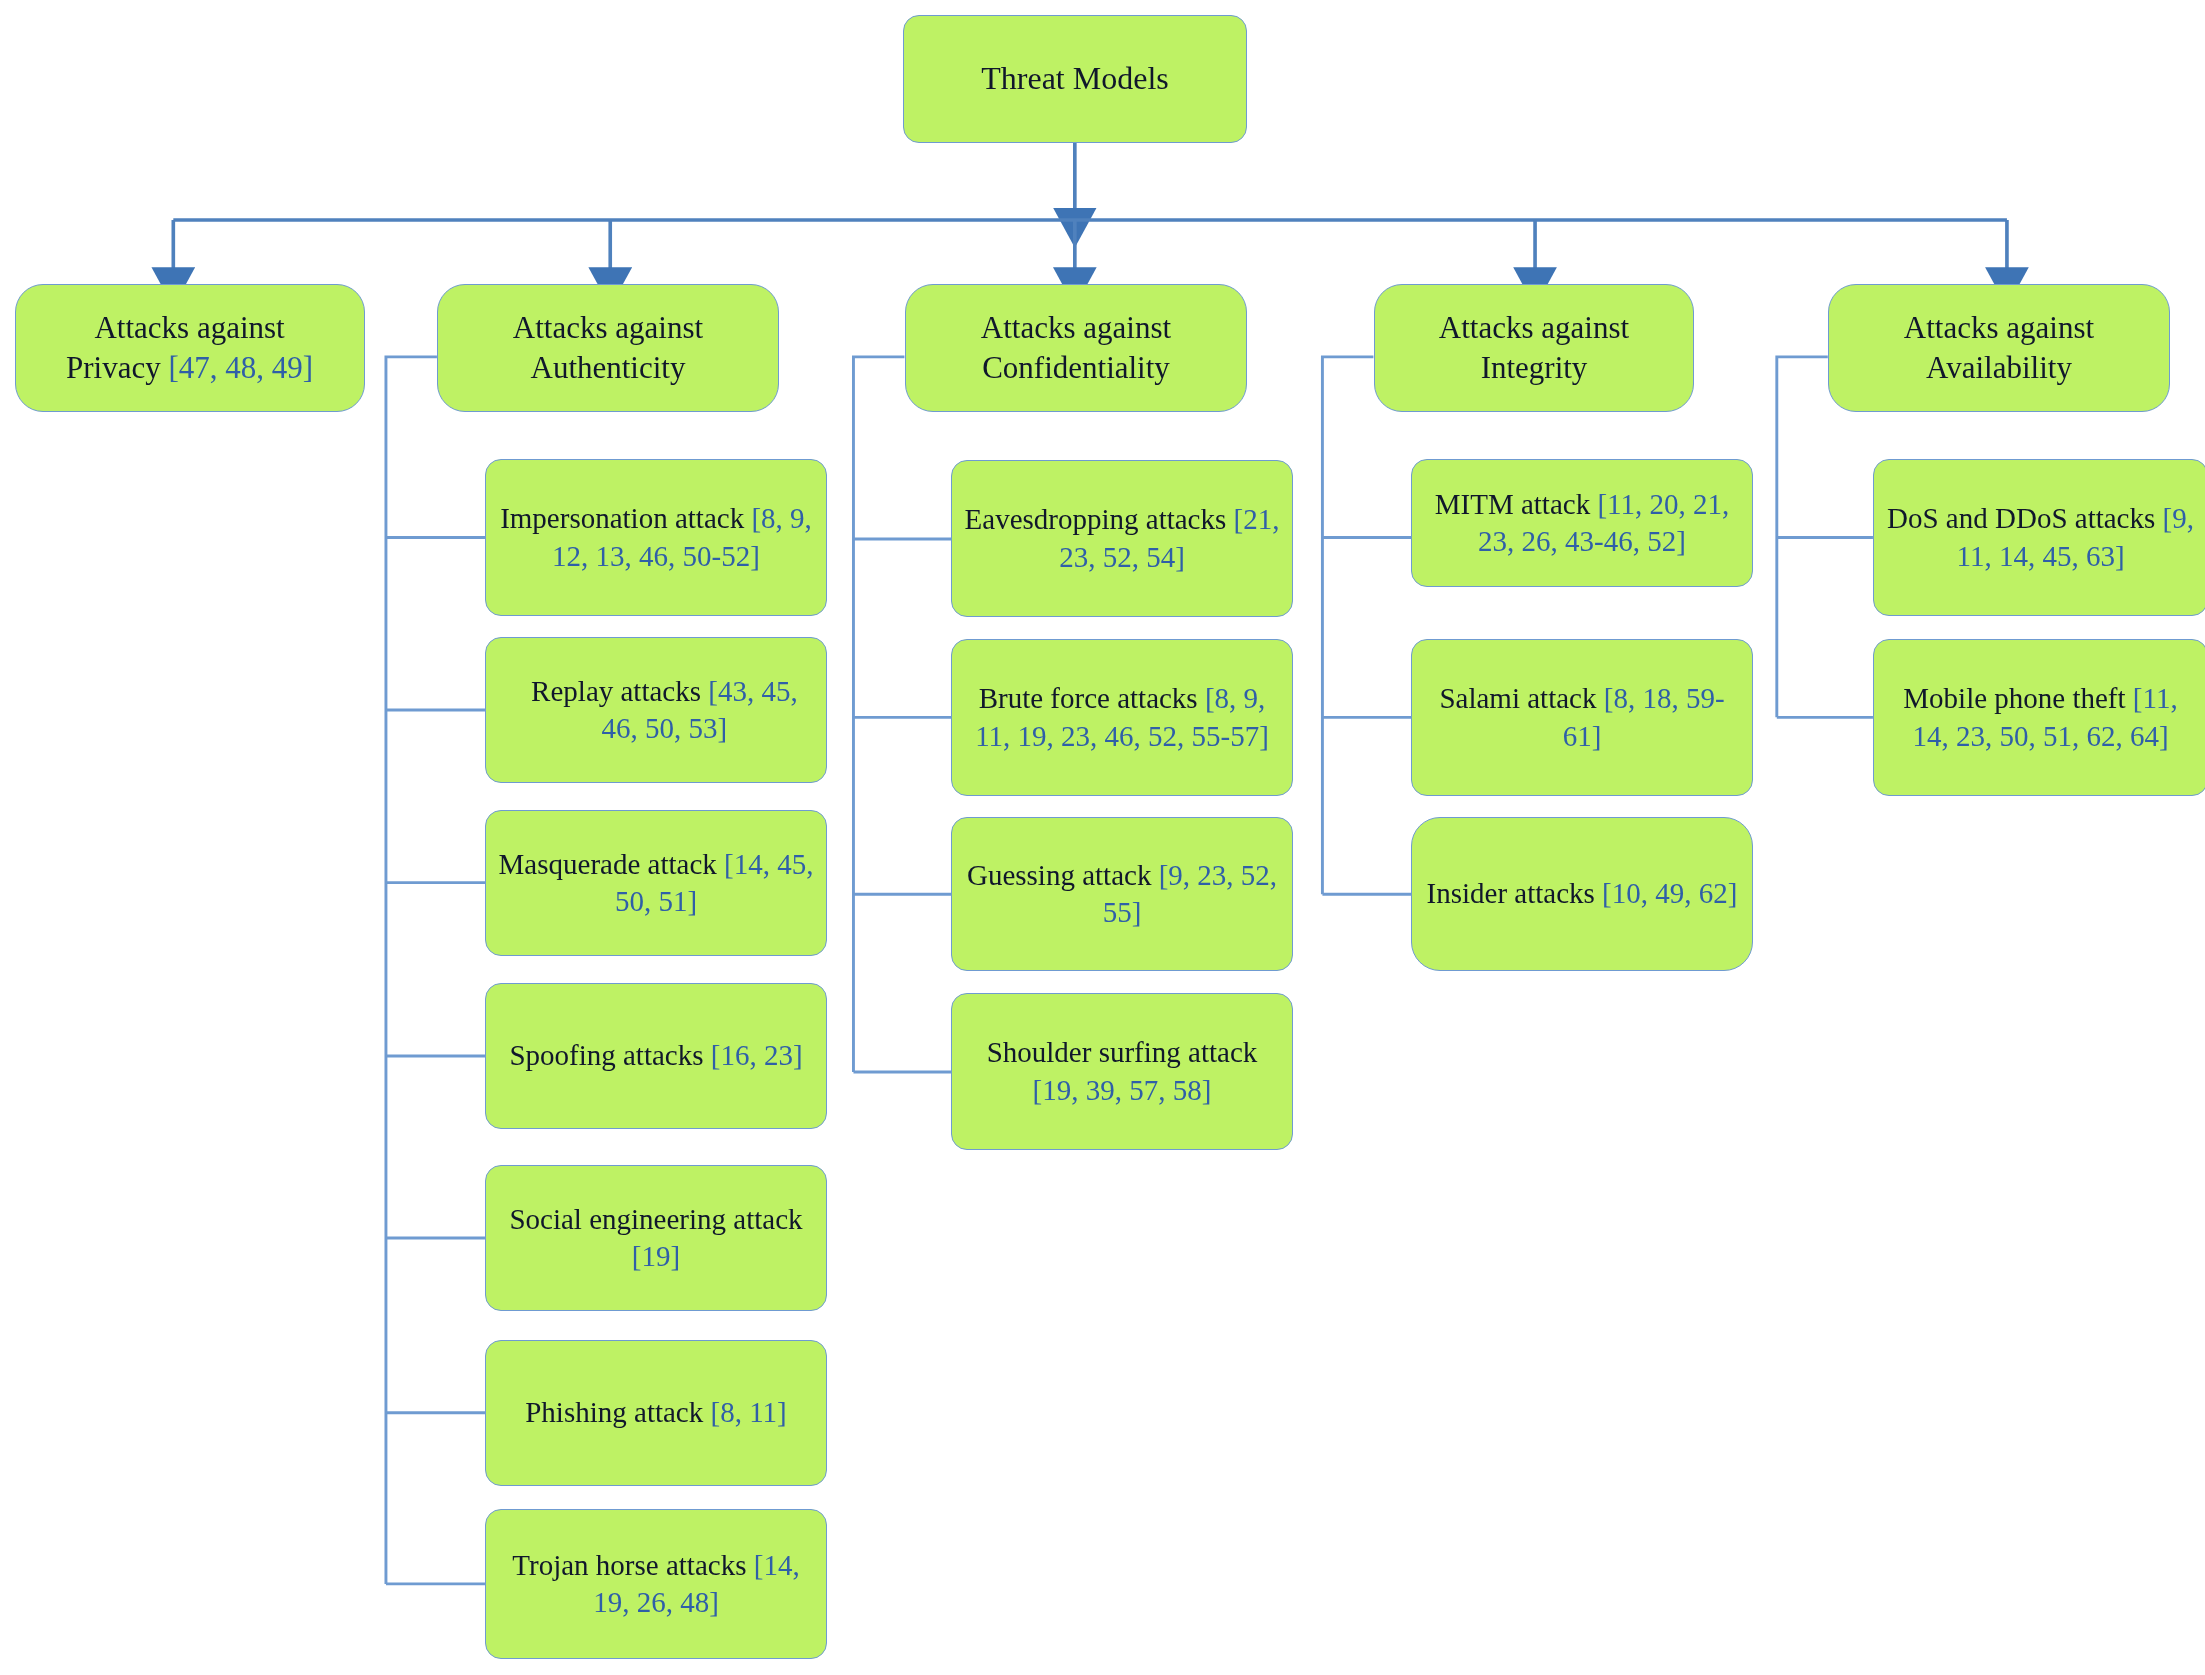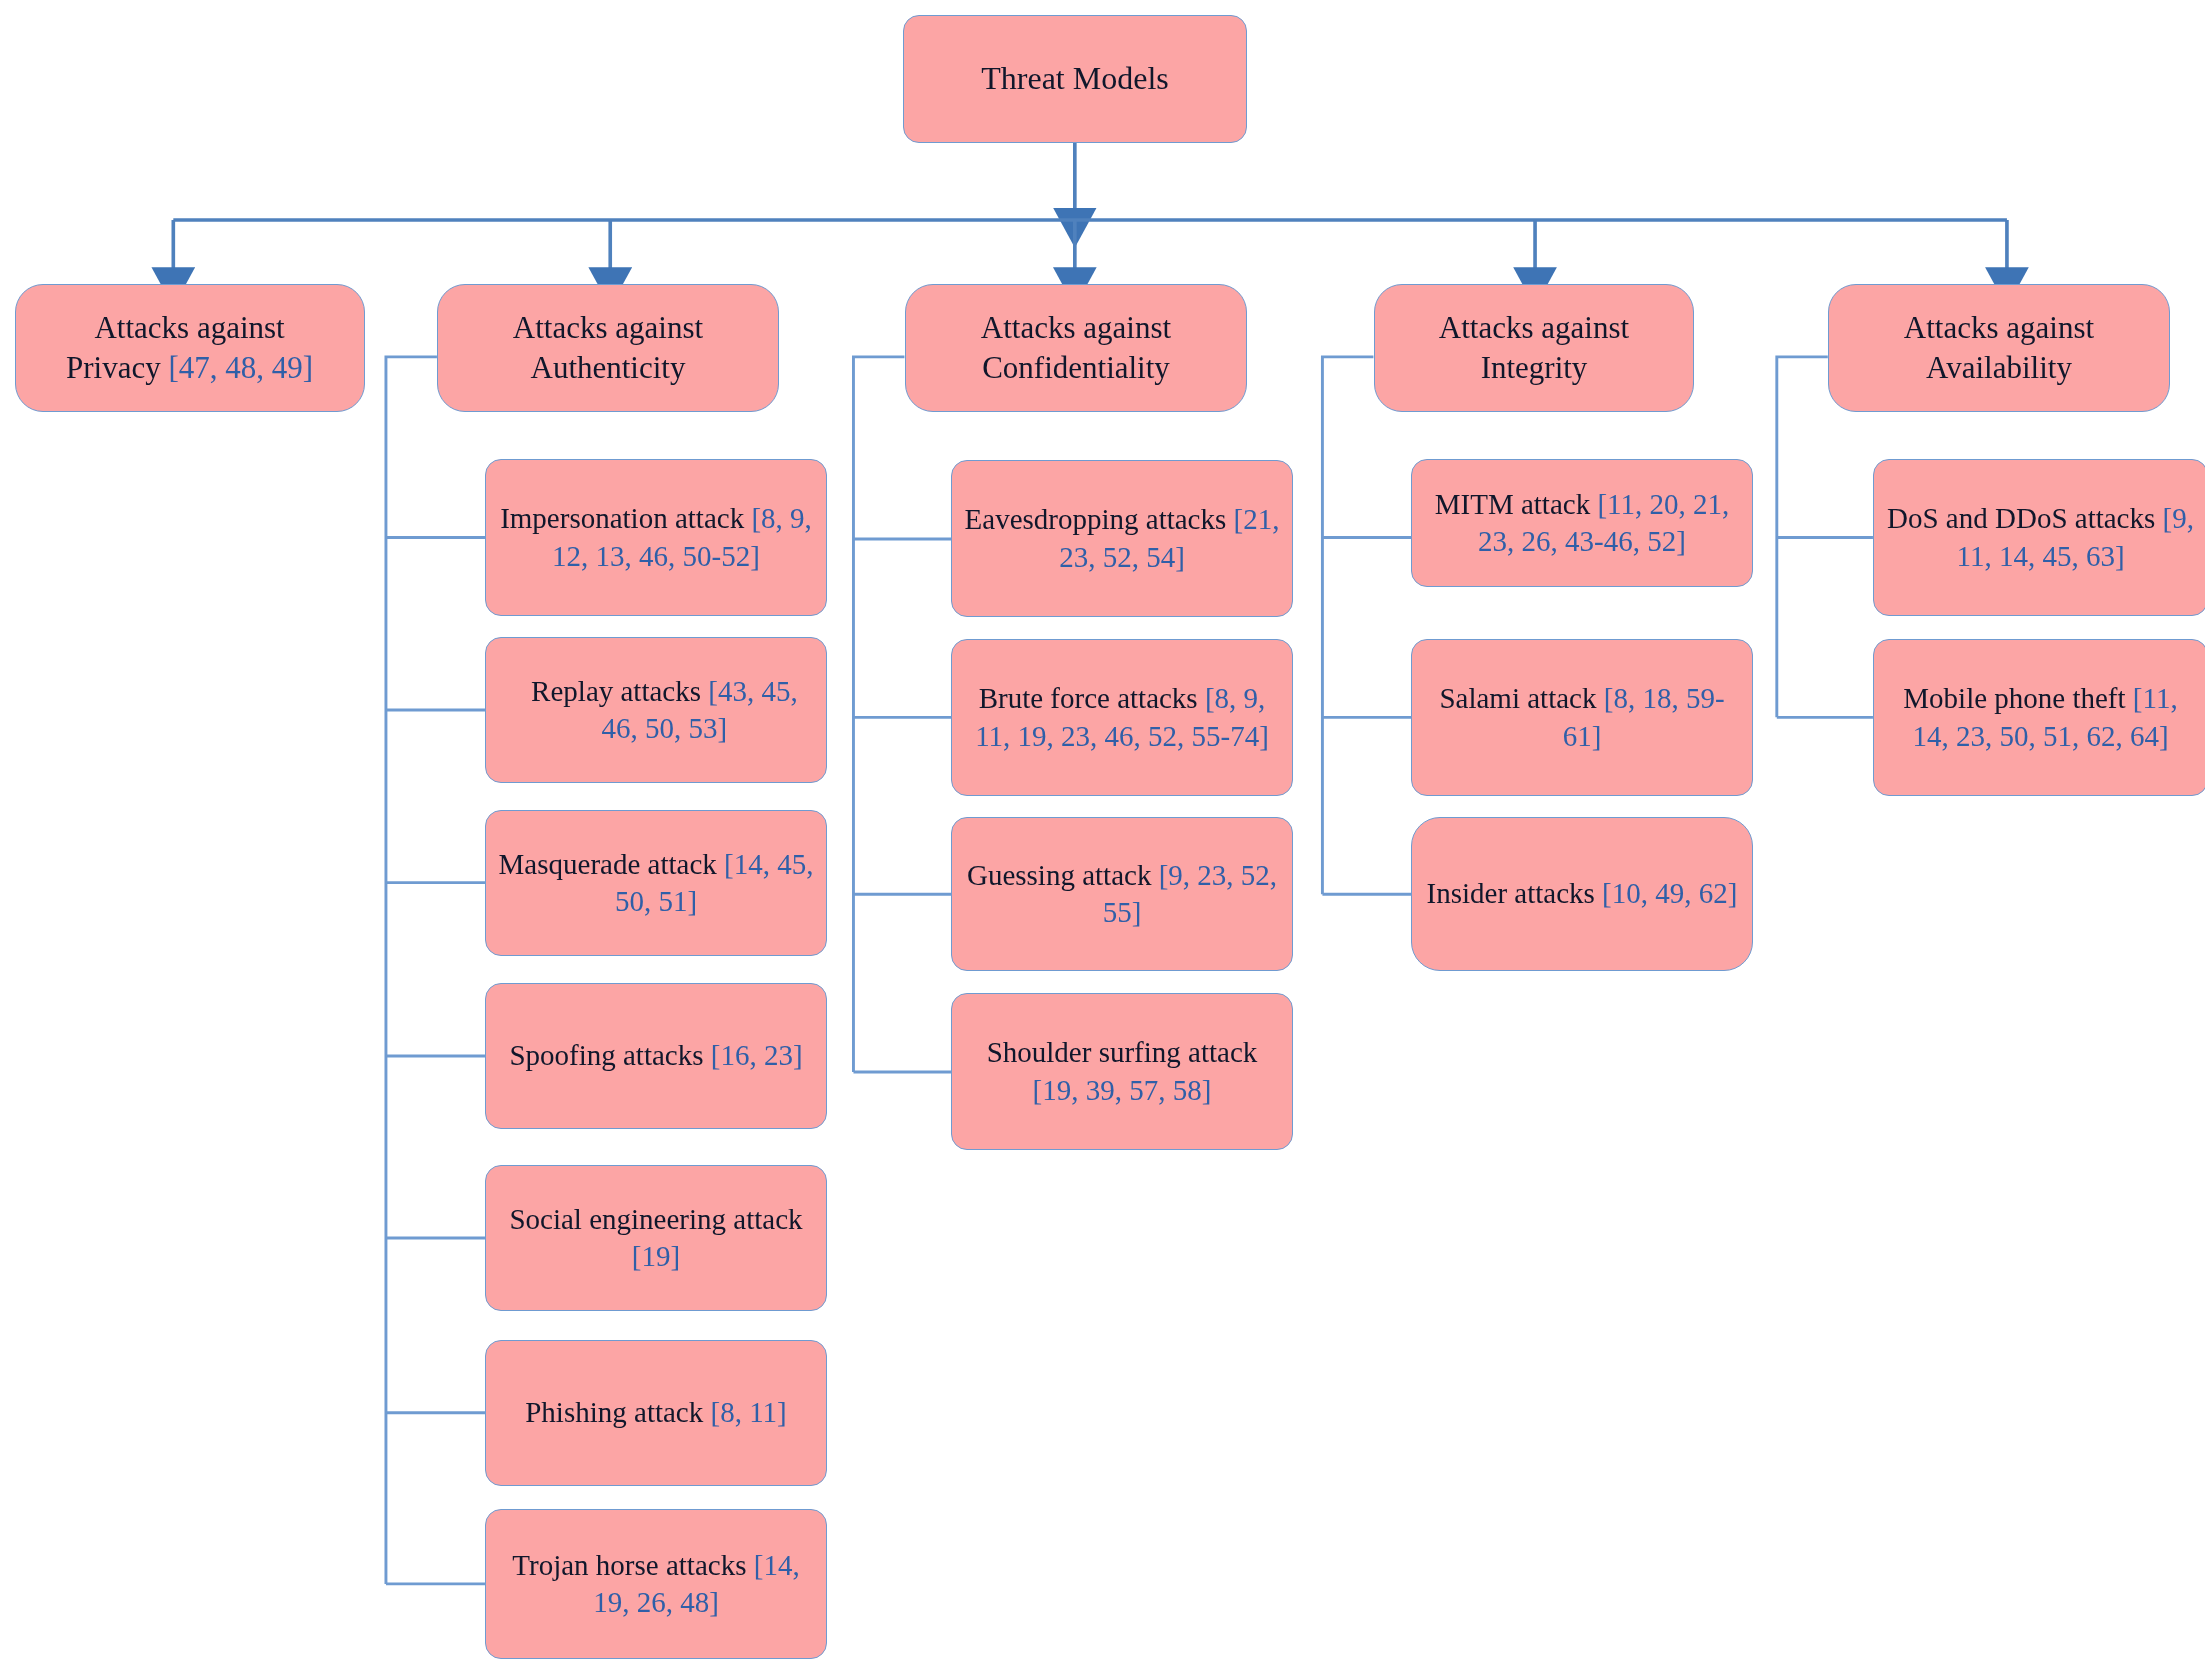--- a/index.html
+++ b/index.html
@@ -4,21 +4,21 @@
 <style>
   html,body{margin:0;padding:0;background:#ffffff;}
   body{font-family:"Liberation Serif", serif;}
   #canvas{position:relative;width:2205px;height:1675px;background:#fff;overflow:hidden;}
   svg.wires{position:absolute;left:0;top:0;width:2205px;height:1675px;pointer-events:none;}
   .node{
     position:absolute;
     box-sizing:border-box;
     border:1.8px solid #6f9bd1;
     border-radius:16px;
-    background:#fca5a5;
+    background:#bef264;
     display:flex;
     align-items:center;
     justify-content:center;
     text-align:center;
     color:#10172b;
     line-height:1.28;
     padding:4.4px 10.2px;
   }
   .node .txt{display:block;width:100%;}
   .node .cite{color:#2f5fa8;}
@@ -136,21 +136,21 @@
     <span class="txt">Phishing attack <span class="cite">[8, 11]</span></span>
   </div>
   <div class="node leaf" style="left:485px; top:1509px; width:342px; height:150px;">
     <span class="txt">Trojan horse attacks <span class="cite">[14, 19, 26, 48]</span></span>
   </div>
 
   <div class="node leaf" style="left:951px; top:460px; width:342px; height:157px;">
     <span class="txt">Eavesdropping attacks <span class="cite">[21, 23, 52, 54]</span></span>
   </div>
   <div class="node leaf" style="left:951px; top:639px; width:342px; height:157px;">
-    <span class="txt">Brute force attacks <span class="cite">[8, 9, 11, 19, 23, 46, 52, 55-74]</span></span>
+    <span class="txt">Brute force attacks <span class="cite">[8, 9, 11, 19, 23, 46, 52, 55-57]</span></span>
   </div>
   <div class="node leaf" style="left:951px; top:817px; width:342px; height:154px;">
     <span class="txt">Guessing attack <span class="cite">[9, 23, 52, 55]</span></span>
   </div>
   <div class="node leaf" style="left:951px; top:993px; width:342px; height:157px;">
     <span class="txt">Shoulder surfing attack <span class="cite">[19, 39, 57, 58]</span></span>
   </div>
 
   <div class="node leaf" style="left:1411px; top:459px; width:342px; height:128px;">
     <span class="txt">MITM attack <span class="cite">[11, 20, 21, 23, 26, 43-46, 52]</span></span>

